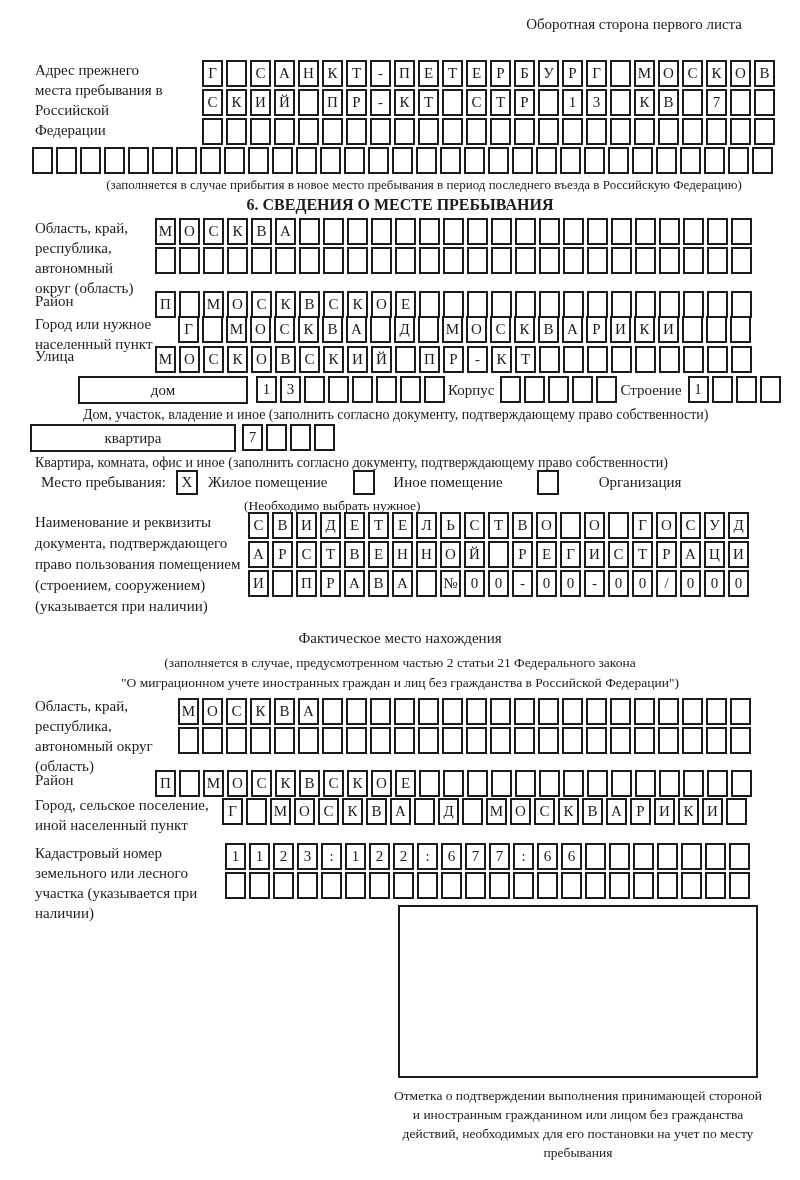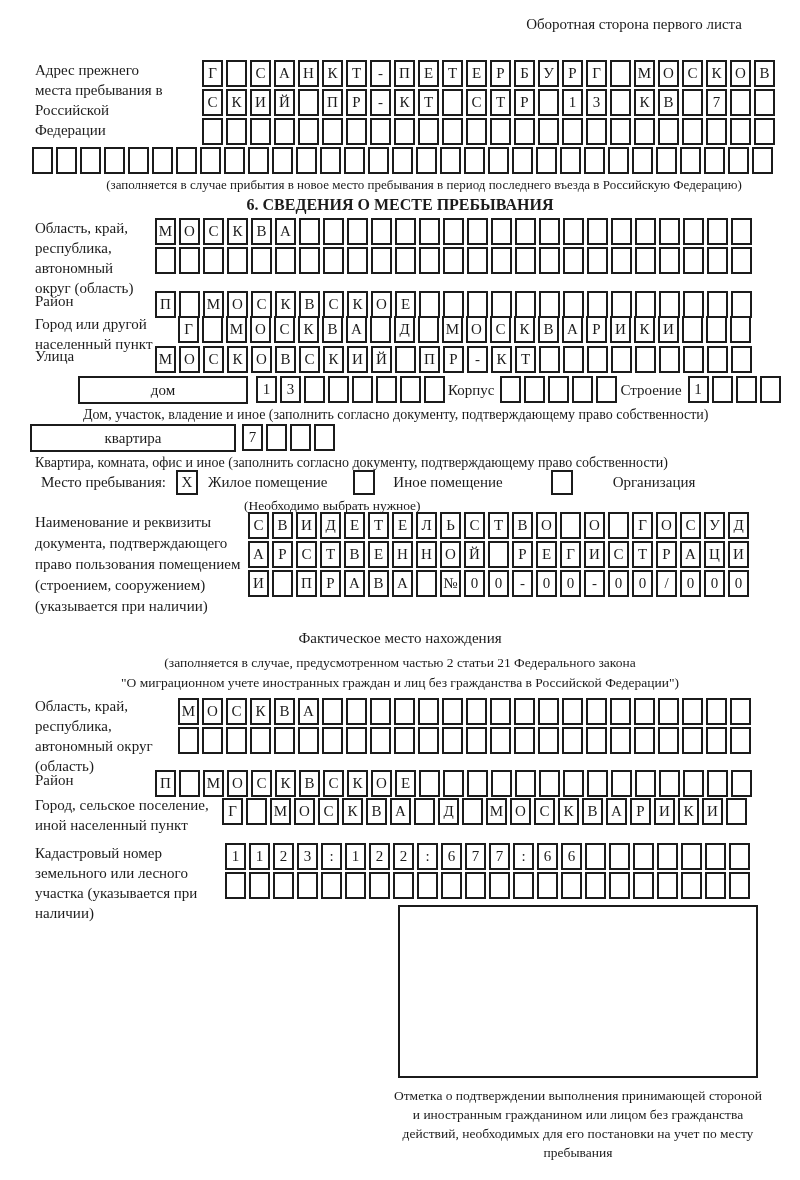--- a/index.html
+++ b/index.html
@@ -230,21 +230,21 @@
         <div class="cell"></div>
         <div class="cell"></div>
         <div class="cell"></div>
         <div class="cell"></div>
         <div class="cell"></div>
         <div class="cell"></div>
       </div>
   </div>
 
   <div class="grp" style="top:314px;">
-    <div class="lbl" style="width:145px;">Город или другой населенный пункт</div>
+    <div class="lbl" style="width:145px;">Город или нужное населенный пункт</div>
     <div class="row" style="margin-left:178px; margin-top:2px;">
         <div class="cell">Г</div>
         <div class="cell"></div>
         <div class="cell">М</div>
         <div class="cell">О</div>
         <div class="cell">С</div>
         <div class="cell">К</div>
         <div class="cell">В</div>
         <div class="cell">А</div>
         <div class="cell"></div>
@@ -341,21 +341,21 @@
     </div>
     <div class="caption" style="margin-left:35px; margin-top:2px; font-size:14px;">Квартира, комната, офис и иное (заполнить согласно документу, подтверждающему право собственности)</div>
   </div>
 
   <div class="grp" style="top:470px;padding-left:6px;">
     <div class="row" style="margin-left:35px; align-items:center;">
       <div class="inline-lbl" style="margin-right:10px; line-height:25px;">Место пребывания:</div>
       <div class="cb" style="margin-right:10px;">X</div>
       <div class="inline-lbl" style="margin-right:26px; line-height:25px;">Жилое помещение</div>
       <div class="cb" style="margin-right:18px;"></div>
-      <div class="inline-lbl" style="margin-right:48px; line-height:25px;">Иное помещение</div>
+      <div class="inline-lbl" style="margin-right:34px; line-height:25px;">Иное помещение</div>
       <div class="cb" style="margin-right:40px;"></div>
       <div class="inline-lbl" style="line-height:25px;">Организация</div>
     </div>
     <div class="caption" style="margin-left:238px; margin-top:2px; font-size:13.5px;">(Необходимо выбрать нужное)</div>
   </div>
 
   <div class="grp" style="top:512px;">
     <div class="lbl" style="width:208px; line-height:21px;">Наименование и реквизиты документа, подтверждающего право пользования помещением (строением, сооружением) (указывается при наличии)</div>
     <div class="row" style="margin-left:248px;">
         <div class="cell">С</div>

